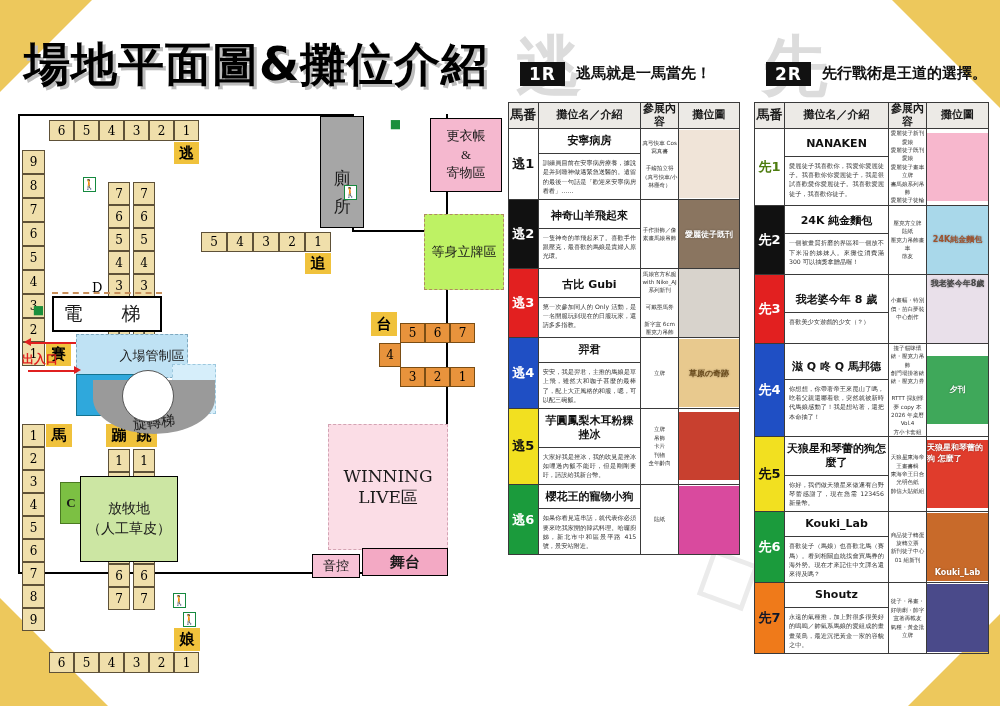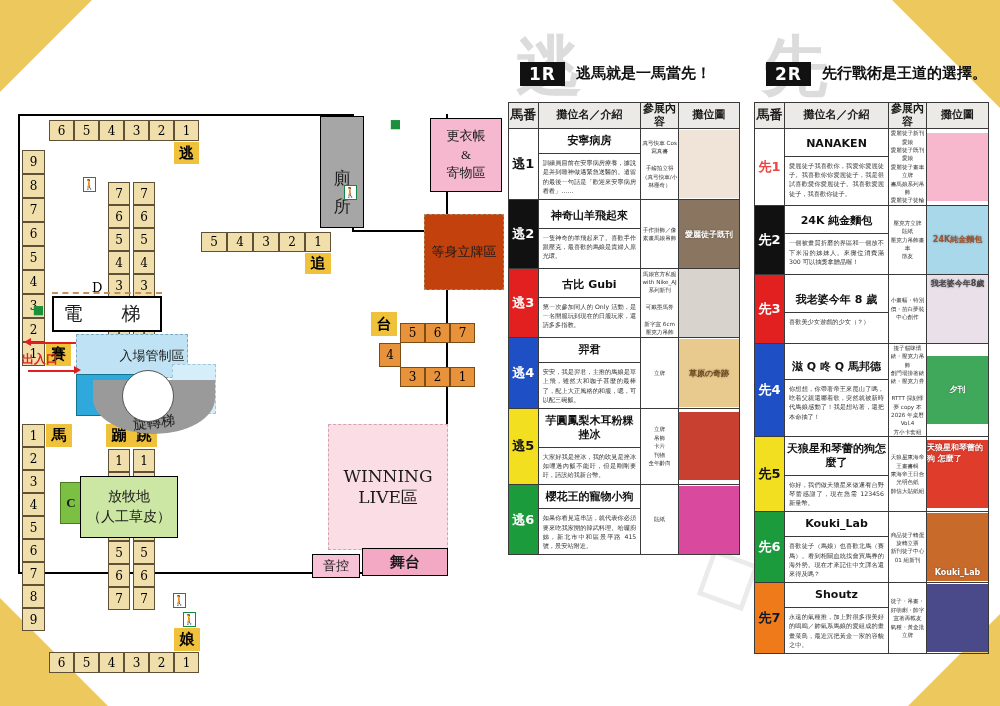--- a/index.html
+++ b/index.html
@@ -47,21 +47,21 @@
     font-size:15px; display:flex; align-items:center; justify-content:center;
     font-family:"DejaVu Sans","Liberation Sans",sans-serif;
   }
   .room {
     position:absolute; display:flex; align-items:center; justify-content:center;
     text-align:center; font-size:13px; line-height:1.25; color:#1a1a1a;
     font-family:Liberation Serif, serif;
   }
   .r-toilet { background:#a6a6a6; border:1.5px solid #000; font-size:17px; }
   .r-pink   { background:#f5b8cf; border:1.5px solid #000; font-size:13px; }
-  .r-stand  { background:#c2410c; border:1.6px dashed #b08a62; font-size:13px;align-items:center; }
+  .r-stand  { background:#bef264; border:1.6px dashed #b08a62; font-size:13px;align-items:center; }
   .r-elev   { background:#fff; border:2px solid #000; font-size:19px; letter-spacing:10px;}
   .r-ctrl   { background:#bfe2f4; border:1.6px dashed #7fa9c0; font-size:13px;padding-left:40px; }
   .r-b      { background:#2fa8dc; border:1.4px solid #14738f; font-size:14px; font-weight:bold;}
   .r-a      { background:#d6eefa; border:1.4px dashed #9cc8de; font-size:14px; font-weight:bold;}
   .r-c      { background:#7cc043; border:1.4px solid #4b7a22; font-size:13px; font-weight:bold;}
   .r-green  { background:#ccE6a3; border:1.4px solid #000; font-size:14px; }
   .r-live   { background:#fbdde6; border:1.6px dashed #d3a3b3; font-size:17px;
               font-family:"DejaVu Serif","Liberation Serif",serif; }
   .r-stage  { background:#f3a9c4; border:1.5px solid #000; font-size:15px; font-weight:bold;}
   .r-sound  { background:#f7c2d6; border:1.5px solid #000; font-size:13px; }
@@ -119,20 +119,21 @@
 <body>
 
 <div id="root">
 
   <div class="corner-tl"></div>
   <div class="corner-tr"></div>
   <div class="corner-bl"></div>
   <div class="corner-br"></div>
   <div class="wm" style="left:690px; top:520px; font-size:90px; transform:rotate(-25deg);">◇</div>
 
+  <div id="title">場地平面圖&amp;攤位介紹</div>
 
   <div id="plan">
 
     <div class="wall" style="left:2px; top:2px; width:336px; height:232px; border-bottom:none; border-right:none;"></div>
     <div class="wall" style="left:336px; top:2px; width:2px; height:118px; border:none; border-left:2.5px solid #000;"></div>
     <div class="wall" style="left:336px; top:118px; width:96px; height:2px; border:none; border-top:2.5px solid #000;"></div>
     <div class="wall" style="left:2px; top:234px; width:336px; height:228px; border-top:none; border-right:none;"></div>
     <div class="wall" style="left:430px; top:2px; width:2px; height:460px; border:none; border-left:2.5px solid #000;"></div>
     <div class="wall" style="left:2px; top:460px; width:430px; height:2px; border:none; border-top:2.5px solid #000;"></div>
 
@@ -280,21 +281,21 @@
 
     <div class="arrow-lbl" style="left:6px; top:239px;">出入口</div>
     <div class="arrow-line" style="left:12px; top:230px; width:48px;"></div>
     <div class="arrow-head" style="left:8px; top:226px; border-top:4px solid transparent; border-bottom:4px solid transparent; border-right:7px solid #e02020;"></div>
     <div class="arrow-line" style="left:12px; top:258px; width:48px;"></div>
     <div class="arrow-head" style="left:58px; top:254px; border-top:4px solid transparent; border-bottom:4px solid transparent; border-left:7px solid #e02020;"></div>
 
     <div class="room r-c" style="left:44px; top:370px; width:22px; height:42px;">
       <span>C</span>
     </div>
-    <div class="room r-green" style="left:64px; top:364px; width:98px; height:62px; flex-direction:column; line-height:1.4;">
+    <div class="room r-green" style="left:64px; top:364px; width:98px; height:86px; flex-direction:column; line-height:1.4;">
       <span style="white-space:pre-line;">放牧地
 （人工草皮）</span>
     </div>
 
     <div class="room r-live" style="left:312px; top:312px; width:120px; height:126px;">
       <span>WINNING LIVE區</span>
     </div>
     <div class="room r-stage" style="left:346px; top:436px; width:86px; height:28px;">
       <span>舞台</span>
     </div>
@@ -425,21 +426,21 @@
     </div>
     <table class="bt">
       <tbody>
           <tr>
         <th class="th c-no" style="color:#1a1a1a;">馬番</th>
         <th class="th c-name">攤位名／介紹</th>
         <th class="th c-cont">參展內容</th>
         <th class="th c-img">攤位圖</th>
       </tr>
       <tr>
-        <td class="c-no" style="background:#ffffff;color:#ef4444;">先1</td>
+        <td class="c-no" style="background:#ffffff;color:#4d7c0f;">先1</td>
         <td class="c-name">
           <div class="nm">NANAKEN</div>
           <div class="ds">愛麗徒子我喜歡你，我愛你愛麗徒子。我喜歡你你愛麗徒子，我是很試喜歡愛你愛麗徒子。我喜歡愛麗徒子，我喜歡你徒子。</div>
         </td>
         <td class="c-cont ct" style="white-space:pre-line;">愛麗徒子新刊 愛娘
 愛麗徒子既刊 愛娘
 愛麗徒子畫車立牌
 書馬娘系列吊飾
 愛麗徒子徒輪</td>
         <td class="c-img imgcell">

